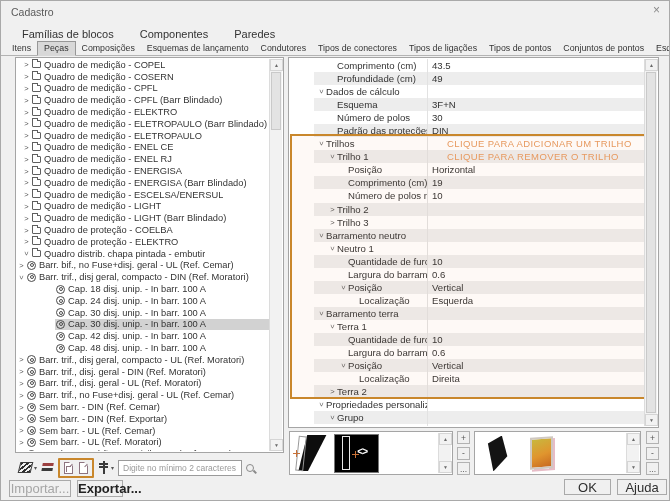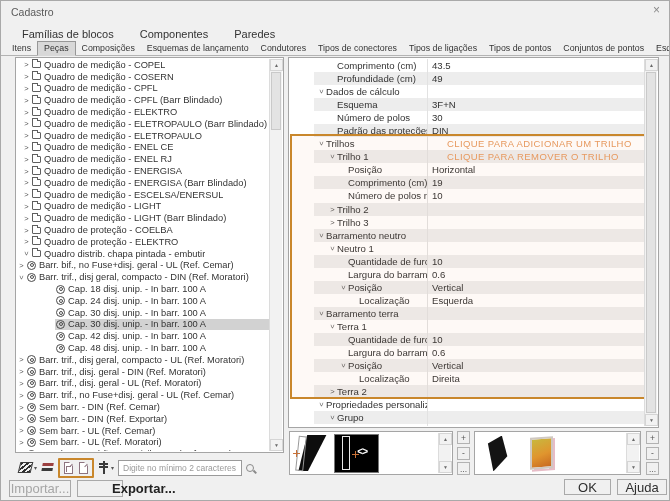--- a/index.html
+++ b/index.html
@@ -107,21 +107,21 @@
   .side-btns{position:absolute;width:13px;display:flex;flex-direction:column;gap:2.5px;}
   .side-btns.b2d{left:456px;top:430px;}
   .side-btns.b3d{left:645px;top:430px;}
   .sqbtn{width:13px;height:13px;background:#f0f0f0;border:1px solid #b2b2b2;font-size:8.5px;
     line-height:10px;text-align:center;color:#555;padding:0;font-family:"Liberation Sans",sans-serif;}
   
   .btn{position:absolute;height:17px;background:#f0f0f0;border:1px solid #a9a9a9;
     font-size:13px;font-family:"Liberation Sans",sans-serif;color:#2e2e2e;padding:0;}
   .btn.disabled{color:#a6a6a6;}
   #btn-importar{left:8px;top:479px;width:62px;}
-  #btn-exportar{left:76px;top:479px;width:46px;font-weight:bold;color:#222;padding-left:34px;}
+  #btn-exportar{left:76px;top:479px;width:46px;font-weight:bold;color:#222;}
   #btn-ok{left:563px;top:478px;width:47px;height:16px;}
   #btn-ajuda{left:616px;top:478px;width:50px;height:16px;}
 </style>
 </head>
 <body>
 
 <div class="window">
 
   <div class="titlebar">
     <span class="title">Cadastro</span>

